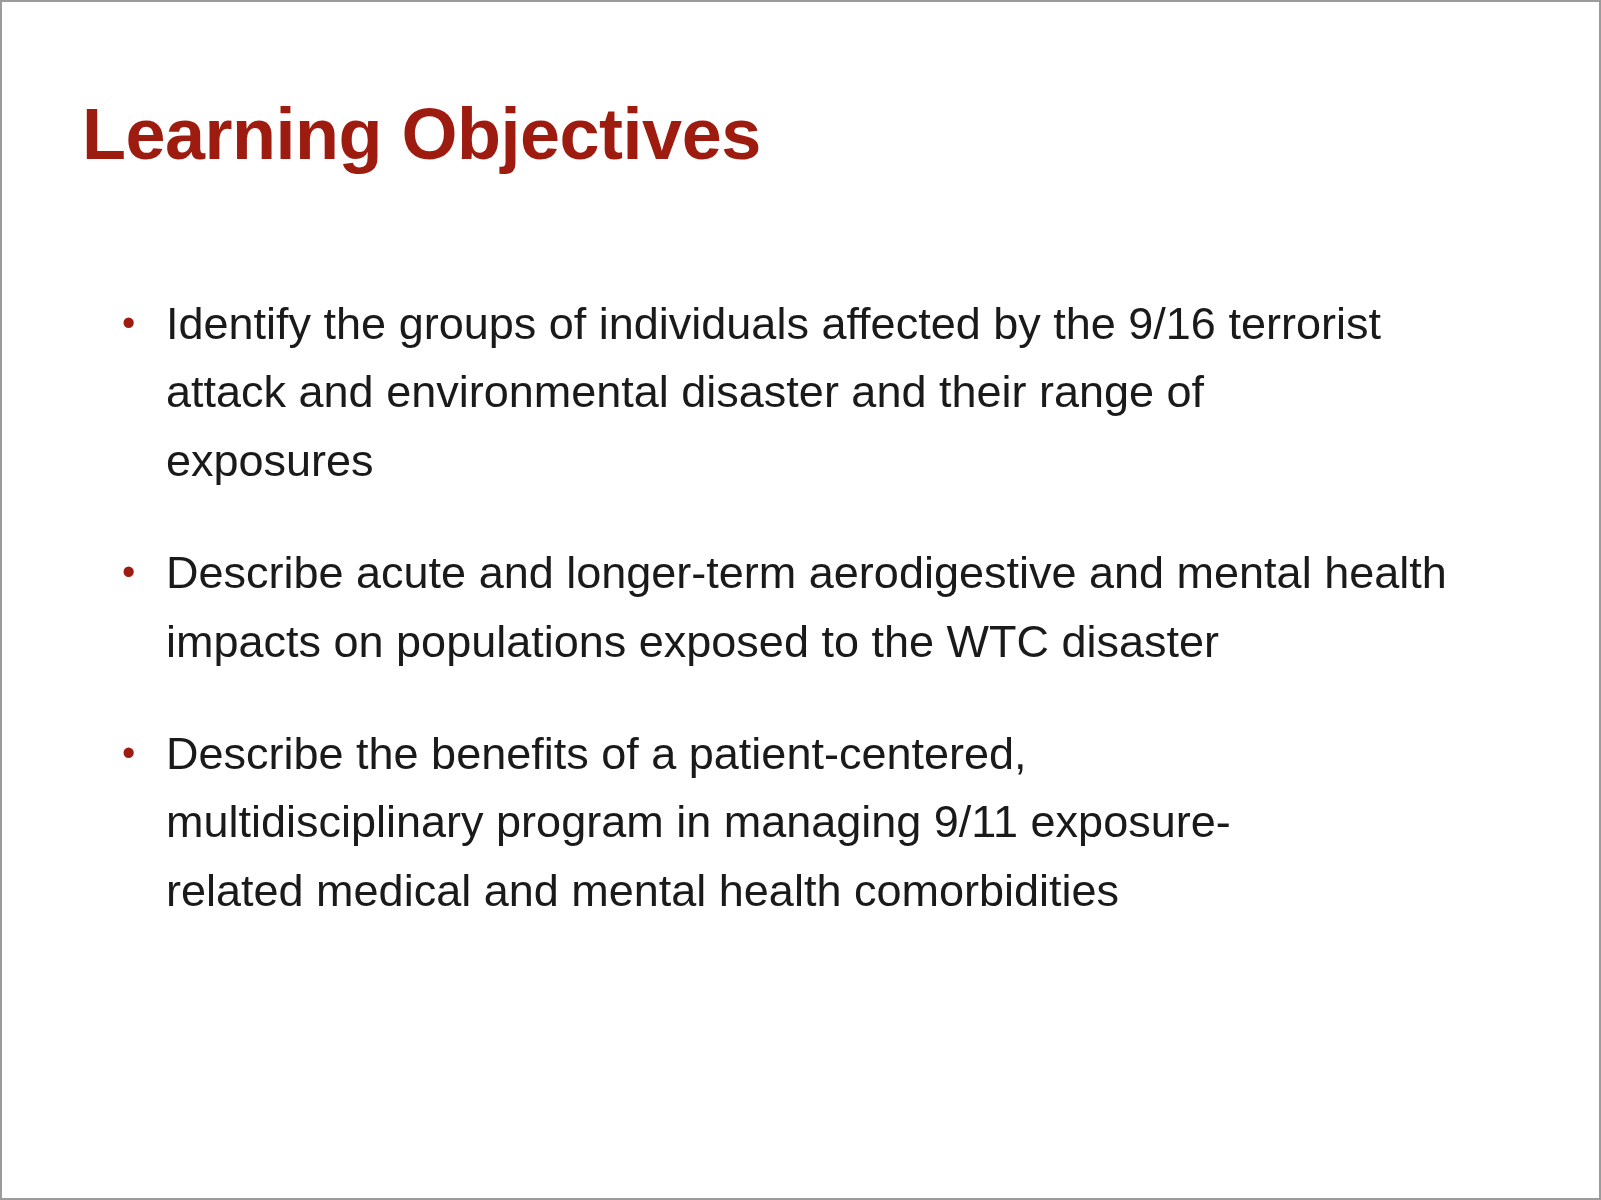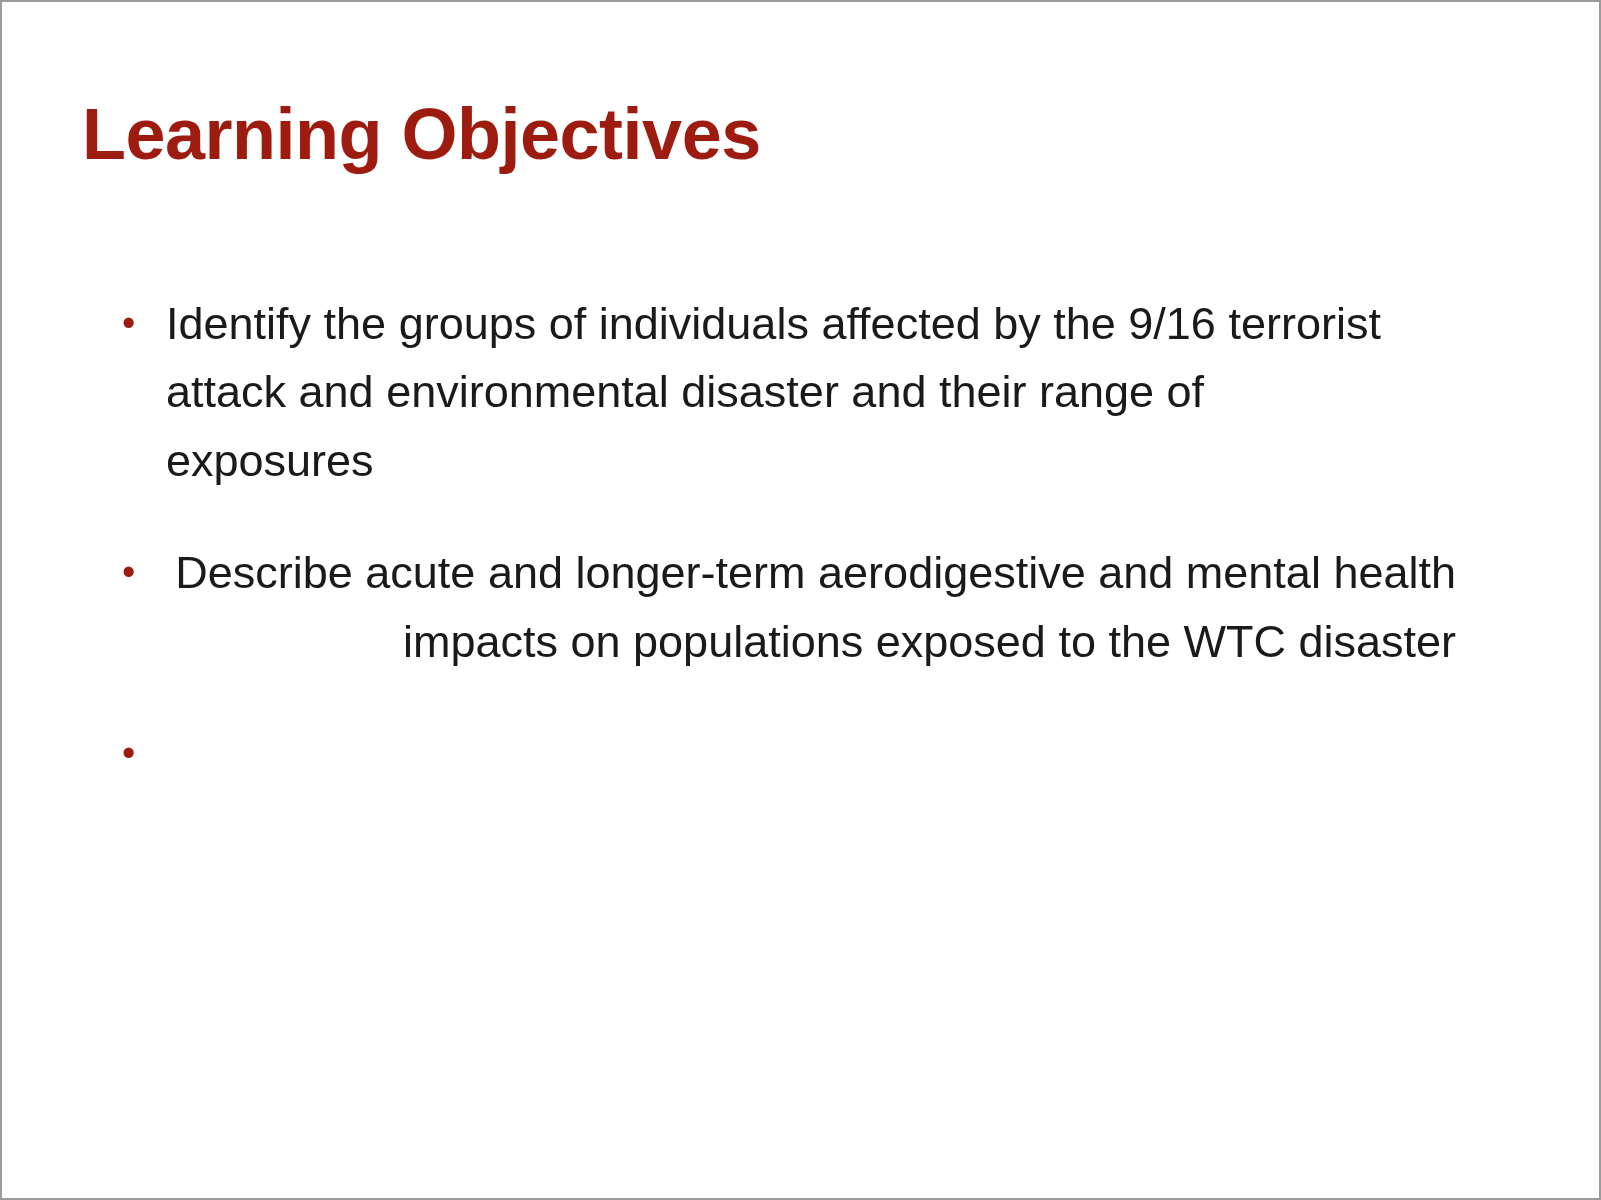--- a/index.html
+++ b/index.html
@@ -65,21 +65,21 @@
     left: 4px;
     top: 0;
     color: #9e1b10;
     font-size: 38px;
     line-height: 1.75;
   }
   .bullet-text {
     display: block;
   }
   .b1 { width: 1250px; }
-  .b2 { width: 1290px; text-align: right; }
+  .b2 { width: 1290px; }
   .b3 { width: 1180px; }
 </style>
 </head>
 <body>
 
 <div class="slide">
   <div class="slide-inner">
 
     <h1 class="slide-title">Learning Objectives</h1>
 
@@ -90,17 +90,18 @@
         <span class="bullet-text b1">Identify the groups of individuals affected by the 9/16 terrorist attack and environmental disaster and their range of exposures</span>
       </li>
 
       <li class="bullet-item">
         <span class="bullet-marker">•</span>
         <span class="bullet-text b2">Describe acute and longer-term aerodigestive and mental health impacts on populations exposed to the WTC disaster</span>
       </li>
 
       <li class="bullet-item">
         <span class="bullet-marker">•</span>
+        <span class="bullet-text b3">Describe the benefits of a patient-centered, multidisciplinary program in managing 9/11 exposure-related medical and mental health comorbidities</span>
       </li>
 
     </ul>
   </div>
 </div>
 
 </body></html>

